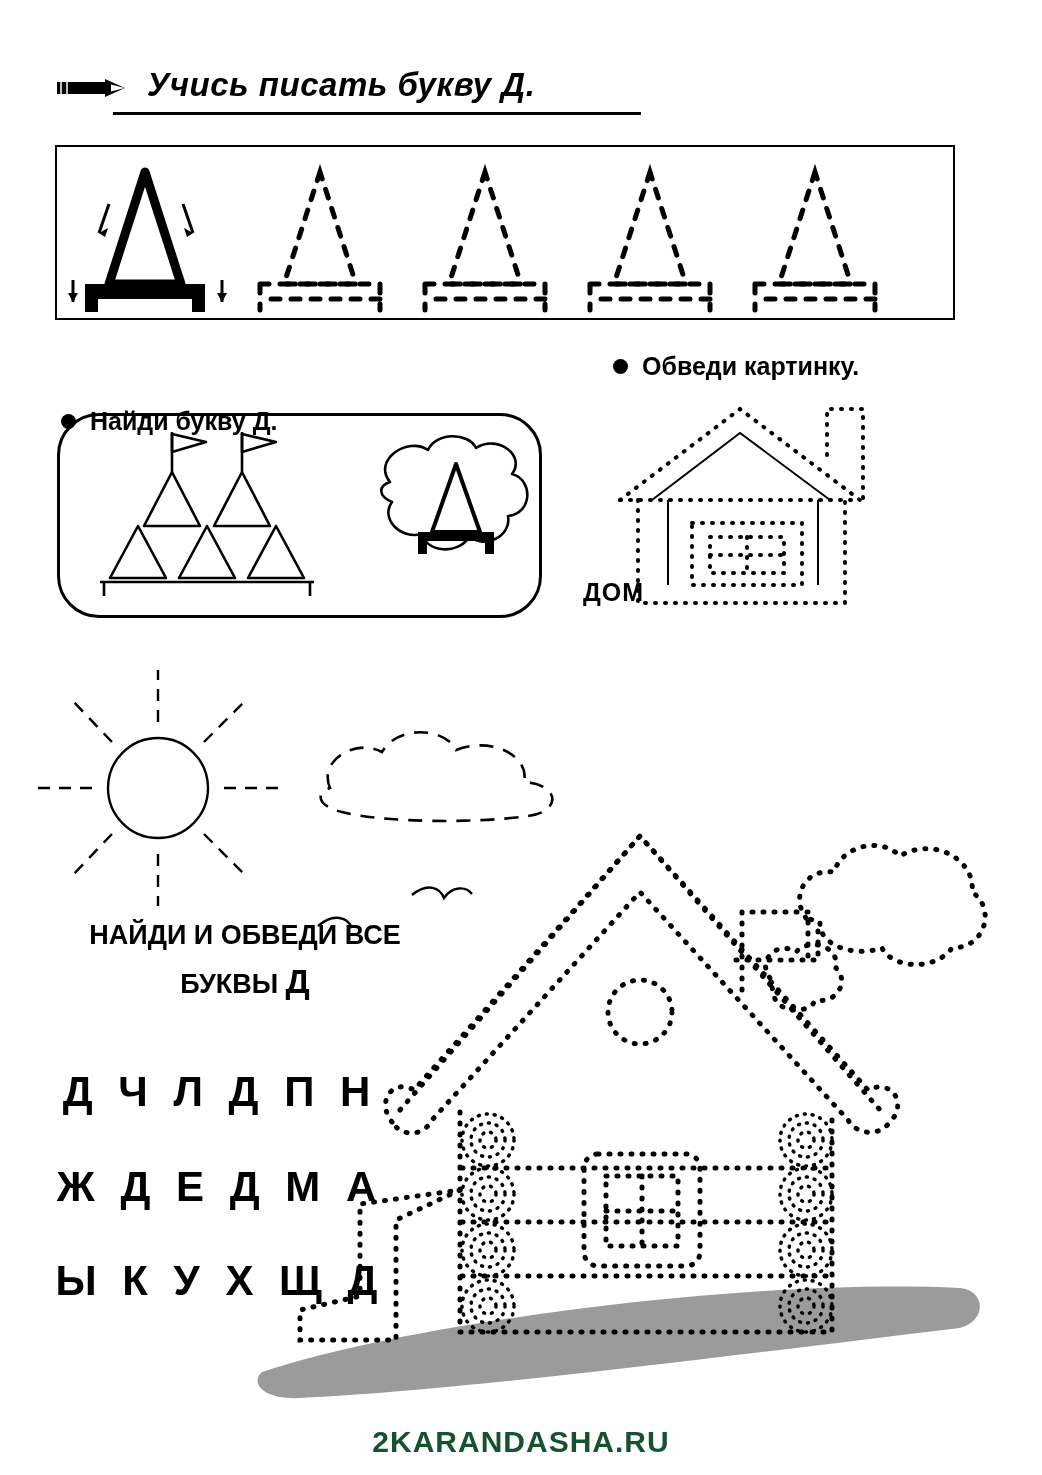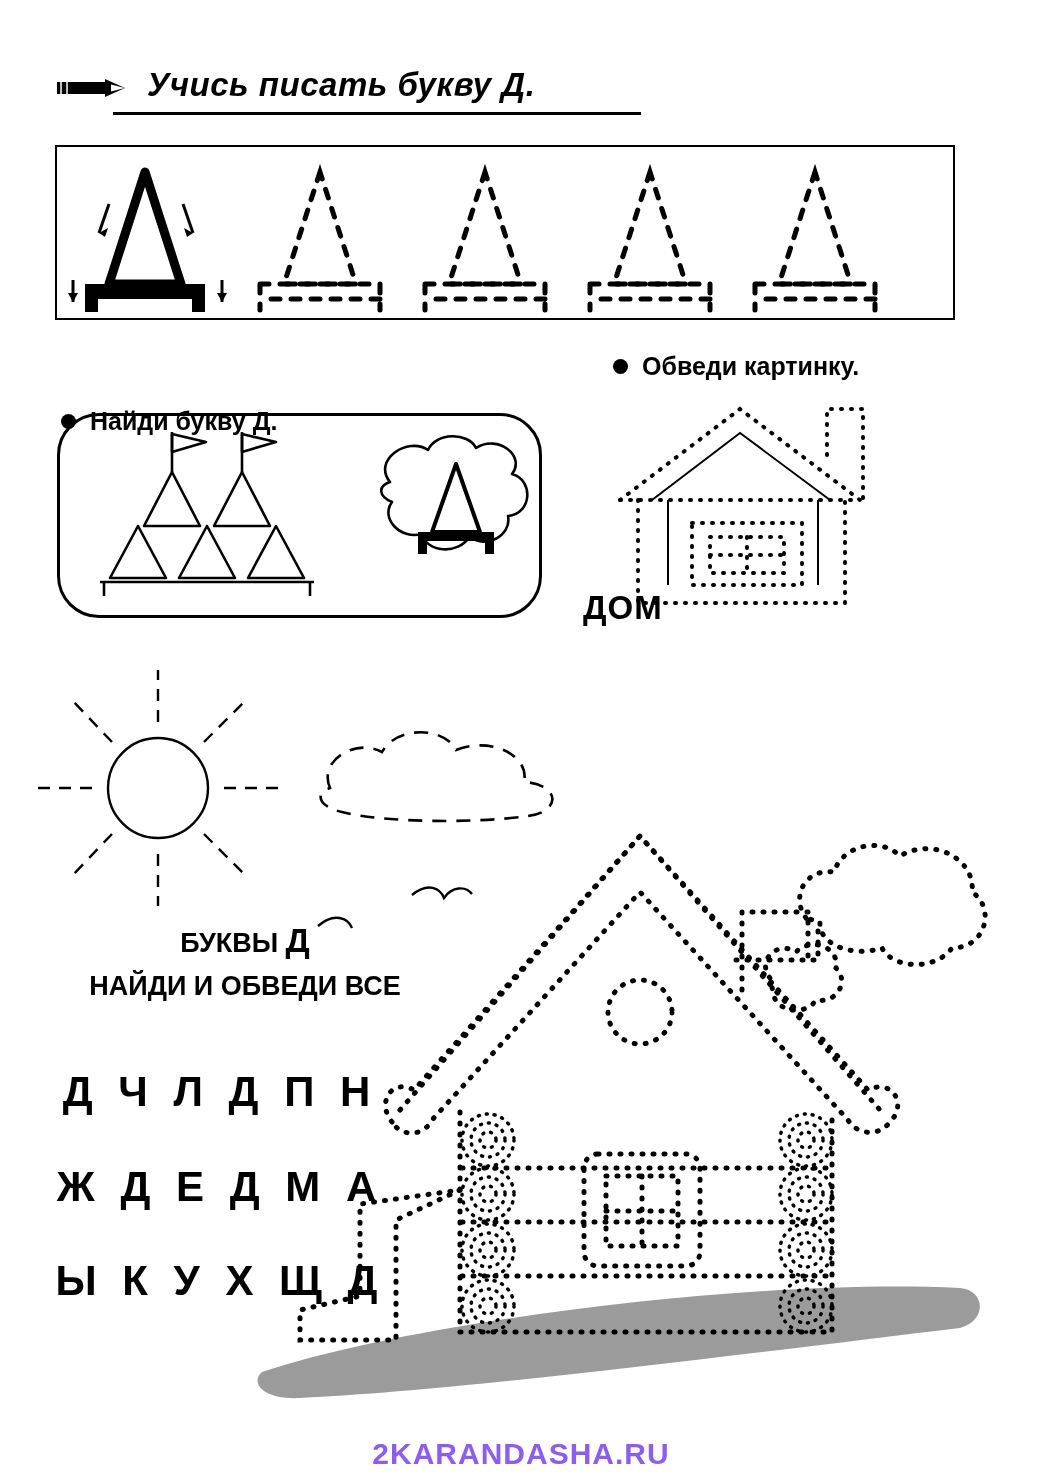--- a/index.html
+++ b/index.html
@@ -46,21 +46,21 @@
   .findbox{
     position:absolute;left:57px;top:413px;width:485px;height:205px;
     border:3px solid #000;border-radius:42px;box-sizing:border-box;
   }
   .findbox svg,.house-trace svg,.scene svg{position:absolute;left:0;top:0;}
 
   
   .house-trace{position:absolute;left:580px;top:395px;width:370px;height:225px;}
   .dom-label{
     position:absolute;left:583px;top:578px;
-    font-size:33px;font-weight:bold;letter-spacing:1px;margin-top:11px;
+    font-size:25px;font-weight:bold;letter-spacing:1px;
   }
 
   
   .scene{position:absolute;left:0px;top:660px;width:1042px;height:740px;}
 
   
   .instr{
     position:absolute;left:55px;top:915px;width:380px;
     text-align:center;font-size:27px;font-weight:bold;line-height:1.5;
   }
@@ -69,21 +69,21 @@
     position:absolute;left:55px;top:1045px;width:330px;
     text-align:center;font-weight:bold;font-size:42px;line-height:2.25;
     letter-spacing:7px;
   }
 
   
   .footer{
     position:absolute;left:0;top:1425px;width:1042px;text-align:center;
   }
   .footer span{
-    display:inline-block;color:#8b5cf6;font-size:30px;font-weight:bold;letter-spacing:1px;margin-top:12px;
+    display:inline-block;color:#14532d;font-size:30px;font-weight:bold;letter-spacing:1px;
   }
 </style>
 </head>
 <body>
 
 <div class="page">
 
   <div class="header">
     <div class="pencil">
       <svg width="78" height="24" viewBox="0 0 78 24">
@@ -310,24 +310,24 @@
             <circle cx="806" cy="590" r="8"></circle>
           <circle cx="806" cy="646" r="26"></circle>
             <circle cx="806" cy="646" r="17"></circle>
             <circle cx="806" cy="646" r="8"></circle>
         </g>
       </g>
     </svg>
   </div>
 
   <div class="instr">
+    <div>НАЙДИ И ОБВЕДИ ВСЕ</div>
     <div>
       <span>БУКВЫ </span><span class="big">Д</span>
     </div>
-    <div>НАЙДИ И ОБВЕДИ ВСЕ</div>
   </div>
 
   <div class="letters">
     <div>Д Ч Л Д П Н</div>
     <div>Ж Д Е Д М А</div>
     <div>Ы К У Х Щ Д</div>
   </div>
 
   <div class="footer">
     <span>2KARANDASHA.RU</span>

